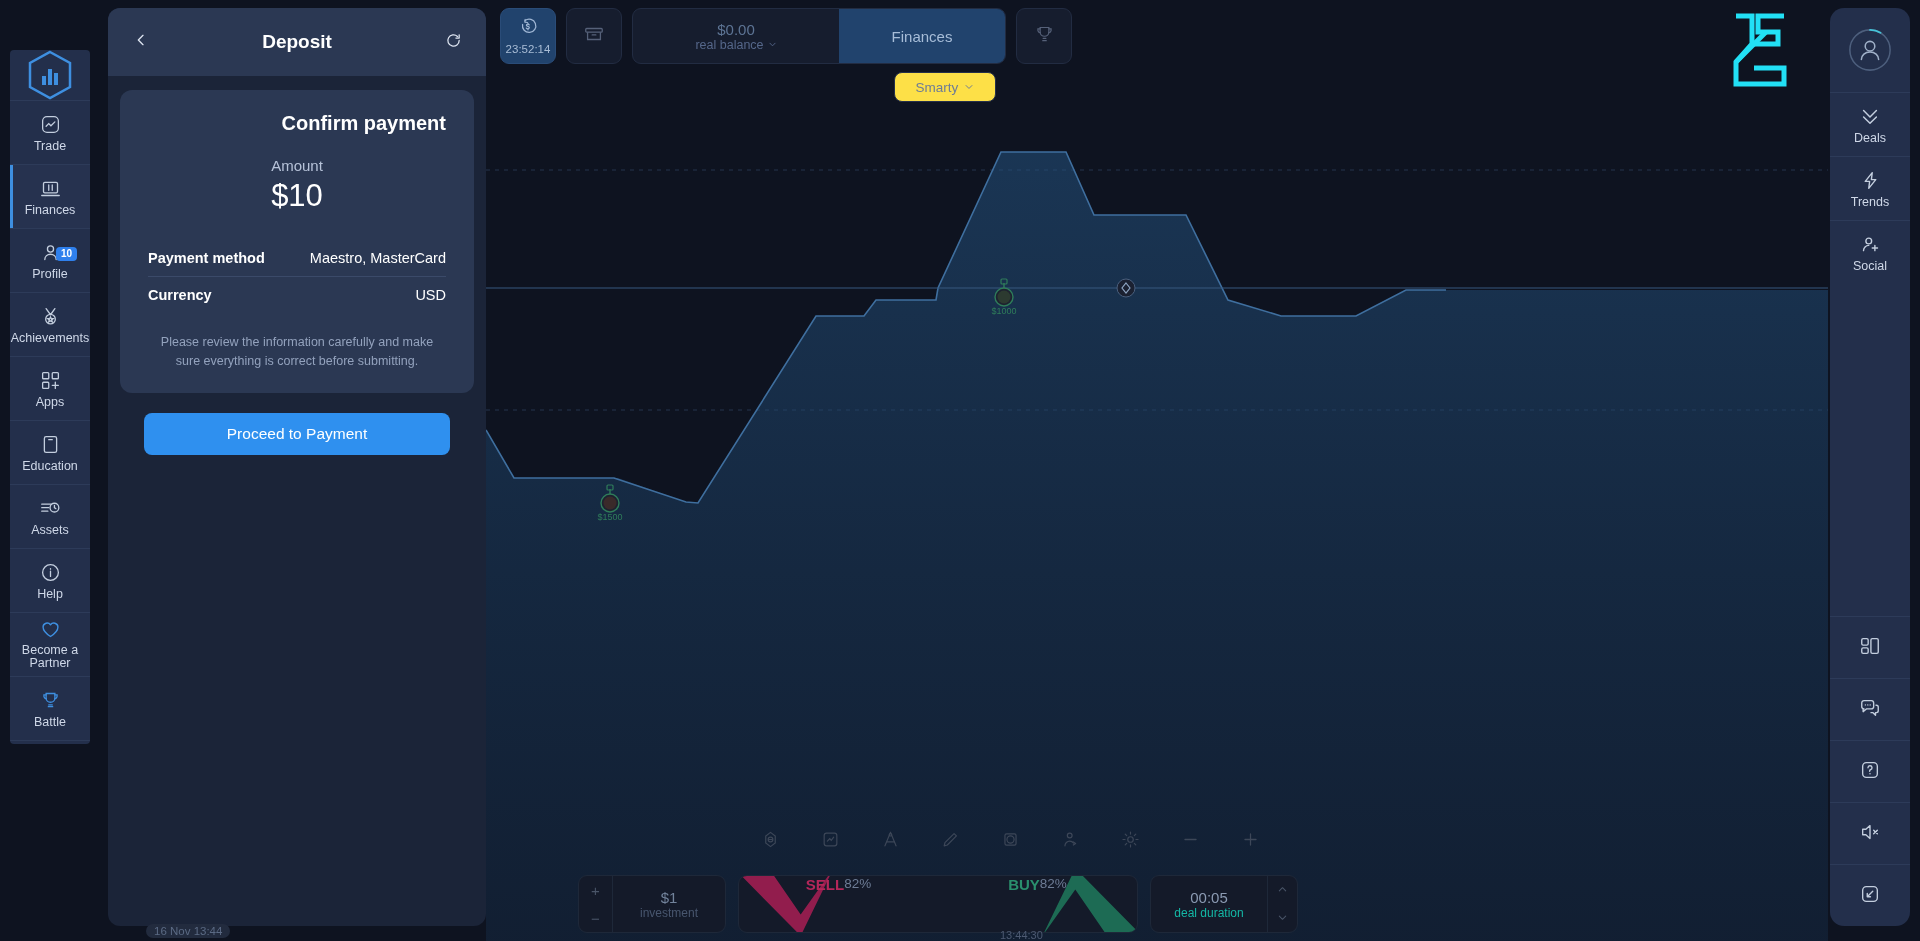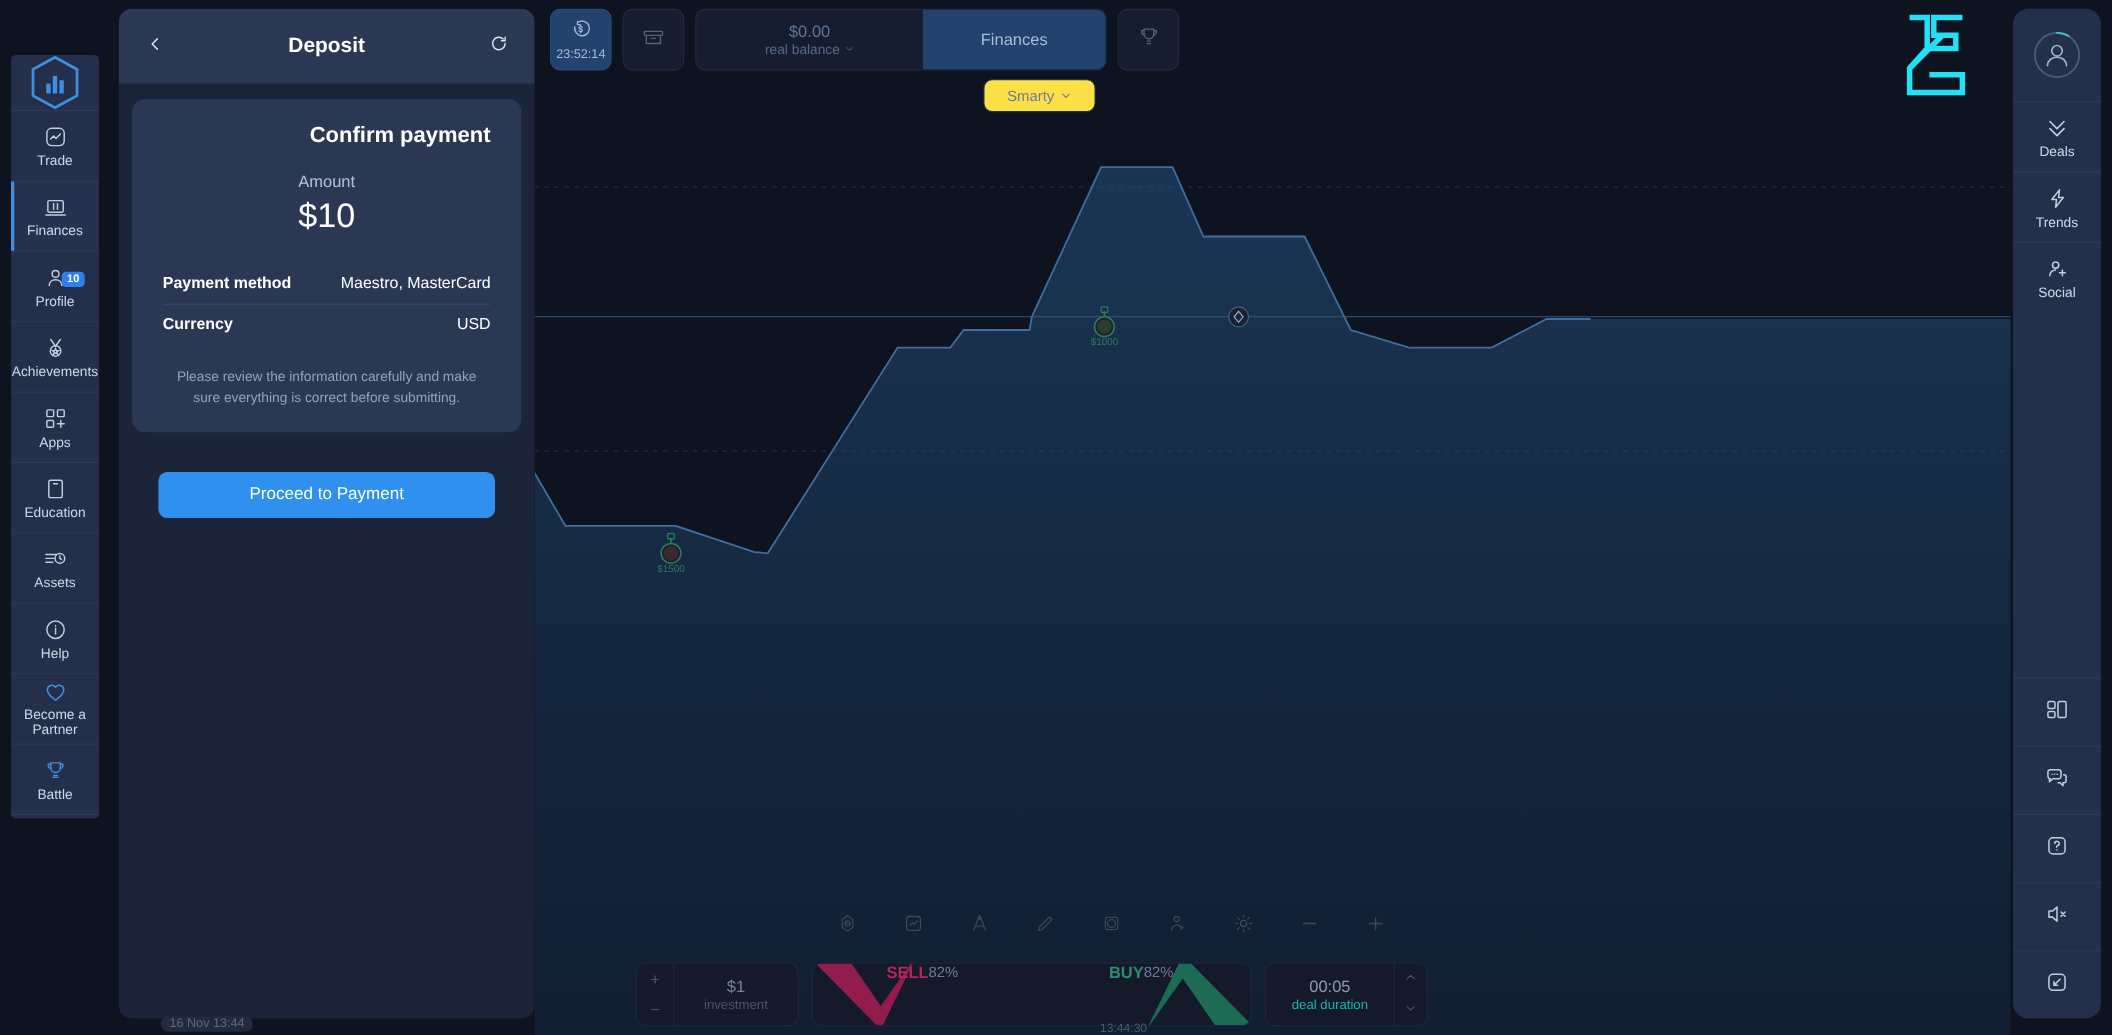--- a/index.html
+++ b/index.html
@@ -103,21 +103,21 @@
   .note {
     margin-top: 20px; text-align:center; font-size:12.5px; color:#93a2bd; line-height: 19px;
   }
   .pay-btn {
     margin: 20px 12px 0;
     height: 42px; background:#2f90ef; border-radius: 8px;
     display:flex; align-items:center; justify-content:center;
     color:#fff; font-size:15.5px; cursor:pointer; border:none; width: calc(100% - 24px);
     font-family:"Liberation Sans", sans-serif;
   }
-  .pay-btn-wrap { padding: 16px 12px; }
+  .pay-btn-wrap { padding: 0 12px; }
 
   
   .topbar { position:absolute; left: 500px; top: 8px; right: 530px; height: 72px; }
   .tb-row { display:flex; align-items:center; gap: 10px; height: 56px; }
   .tb-sq {
     width: 56px; height: 56px; border-radius: 9px; background:#161d2e;
     border:1px solid #222c42;
     display:flex; flex-direction:column; align-items:center; justify-content:center;
     color:#566179; cursor:pointer; gap:2px;
   }

